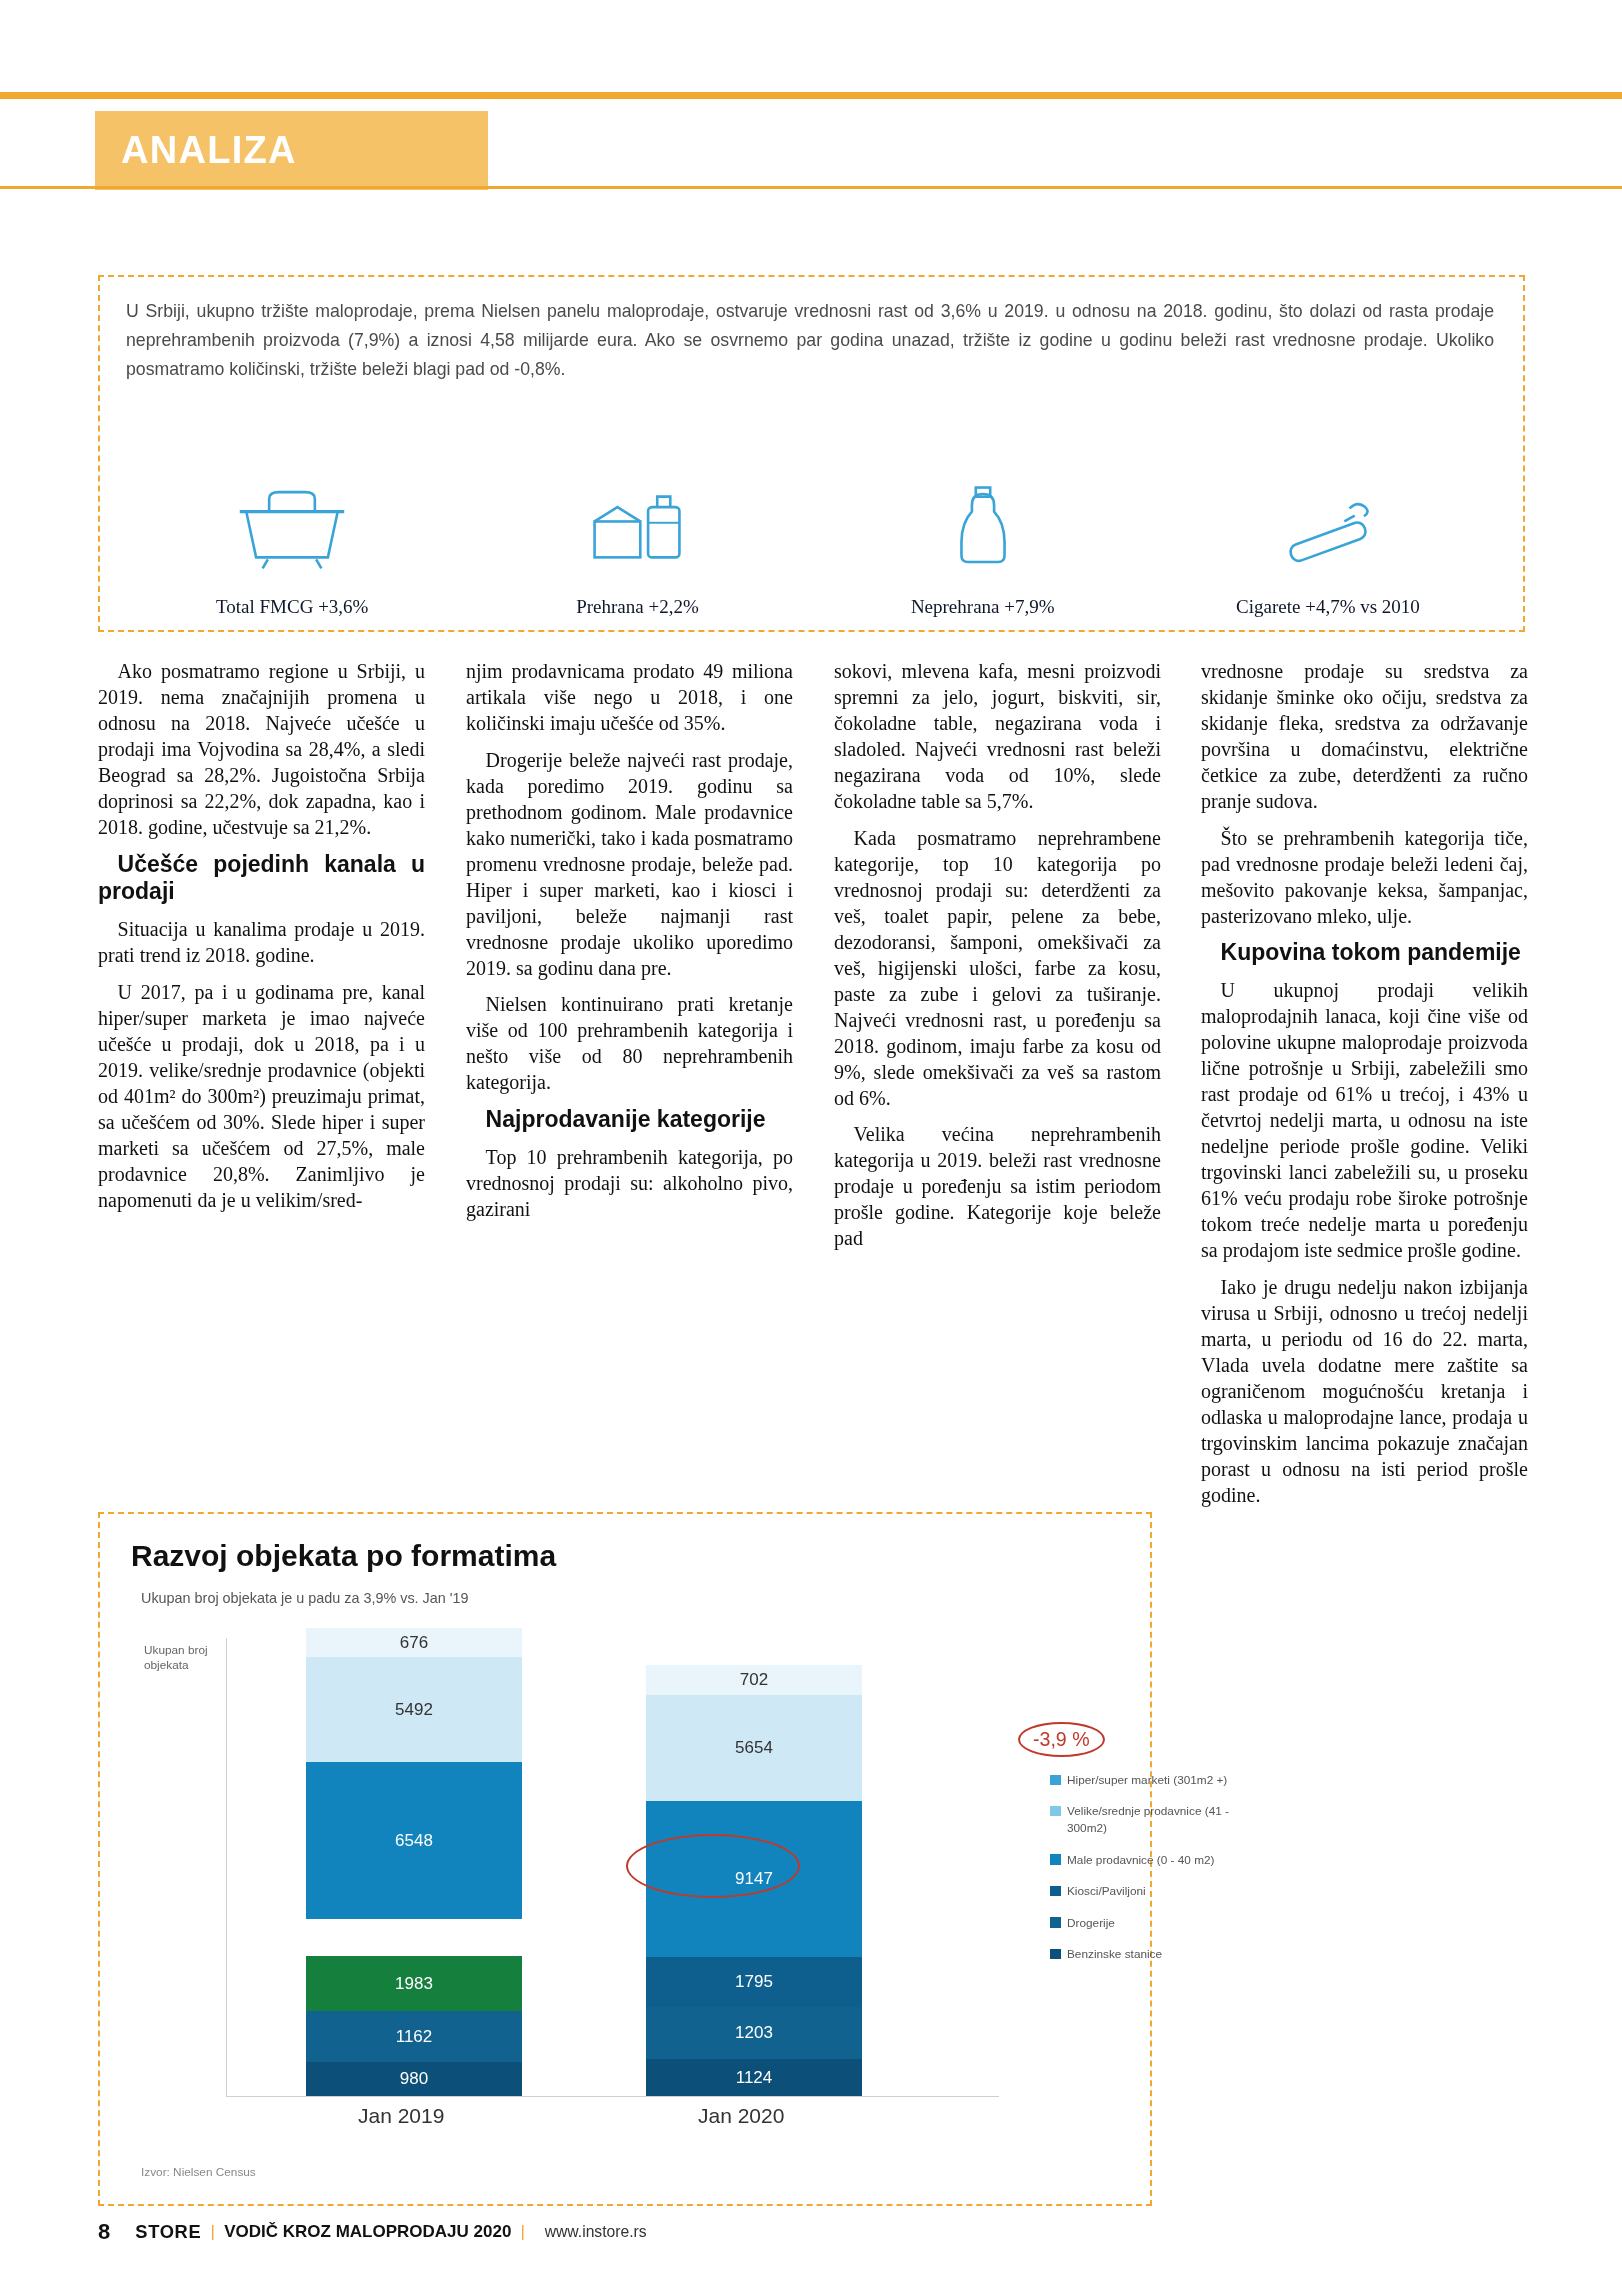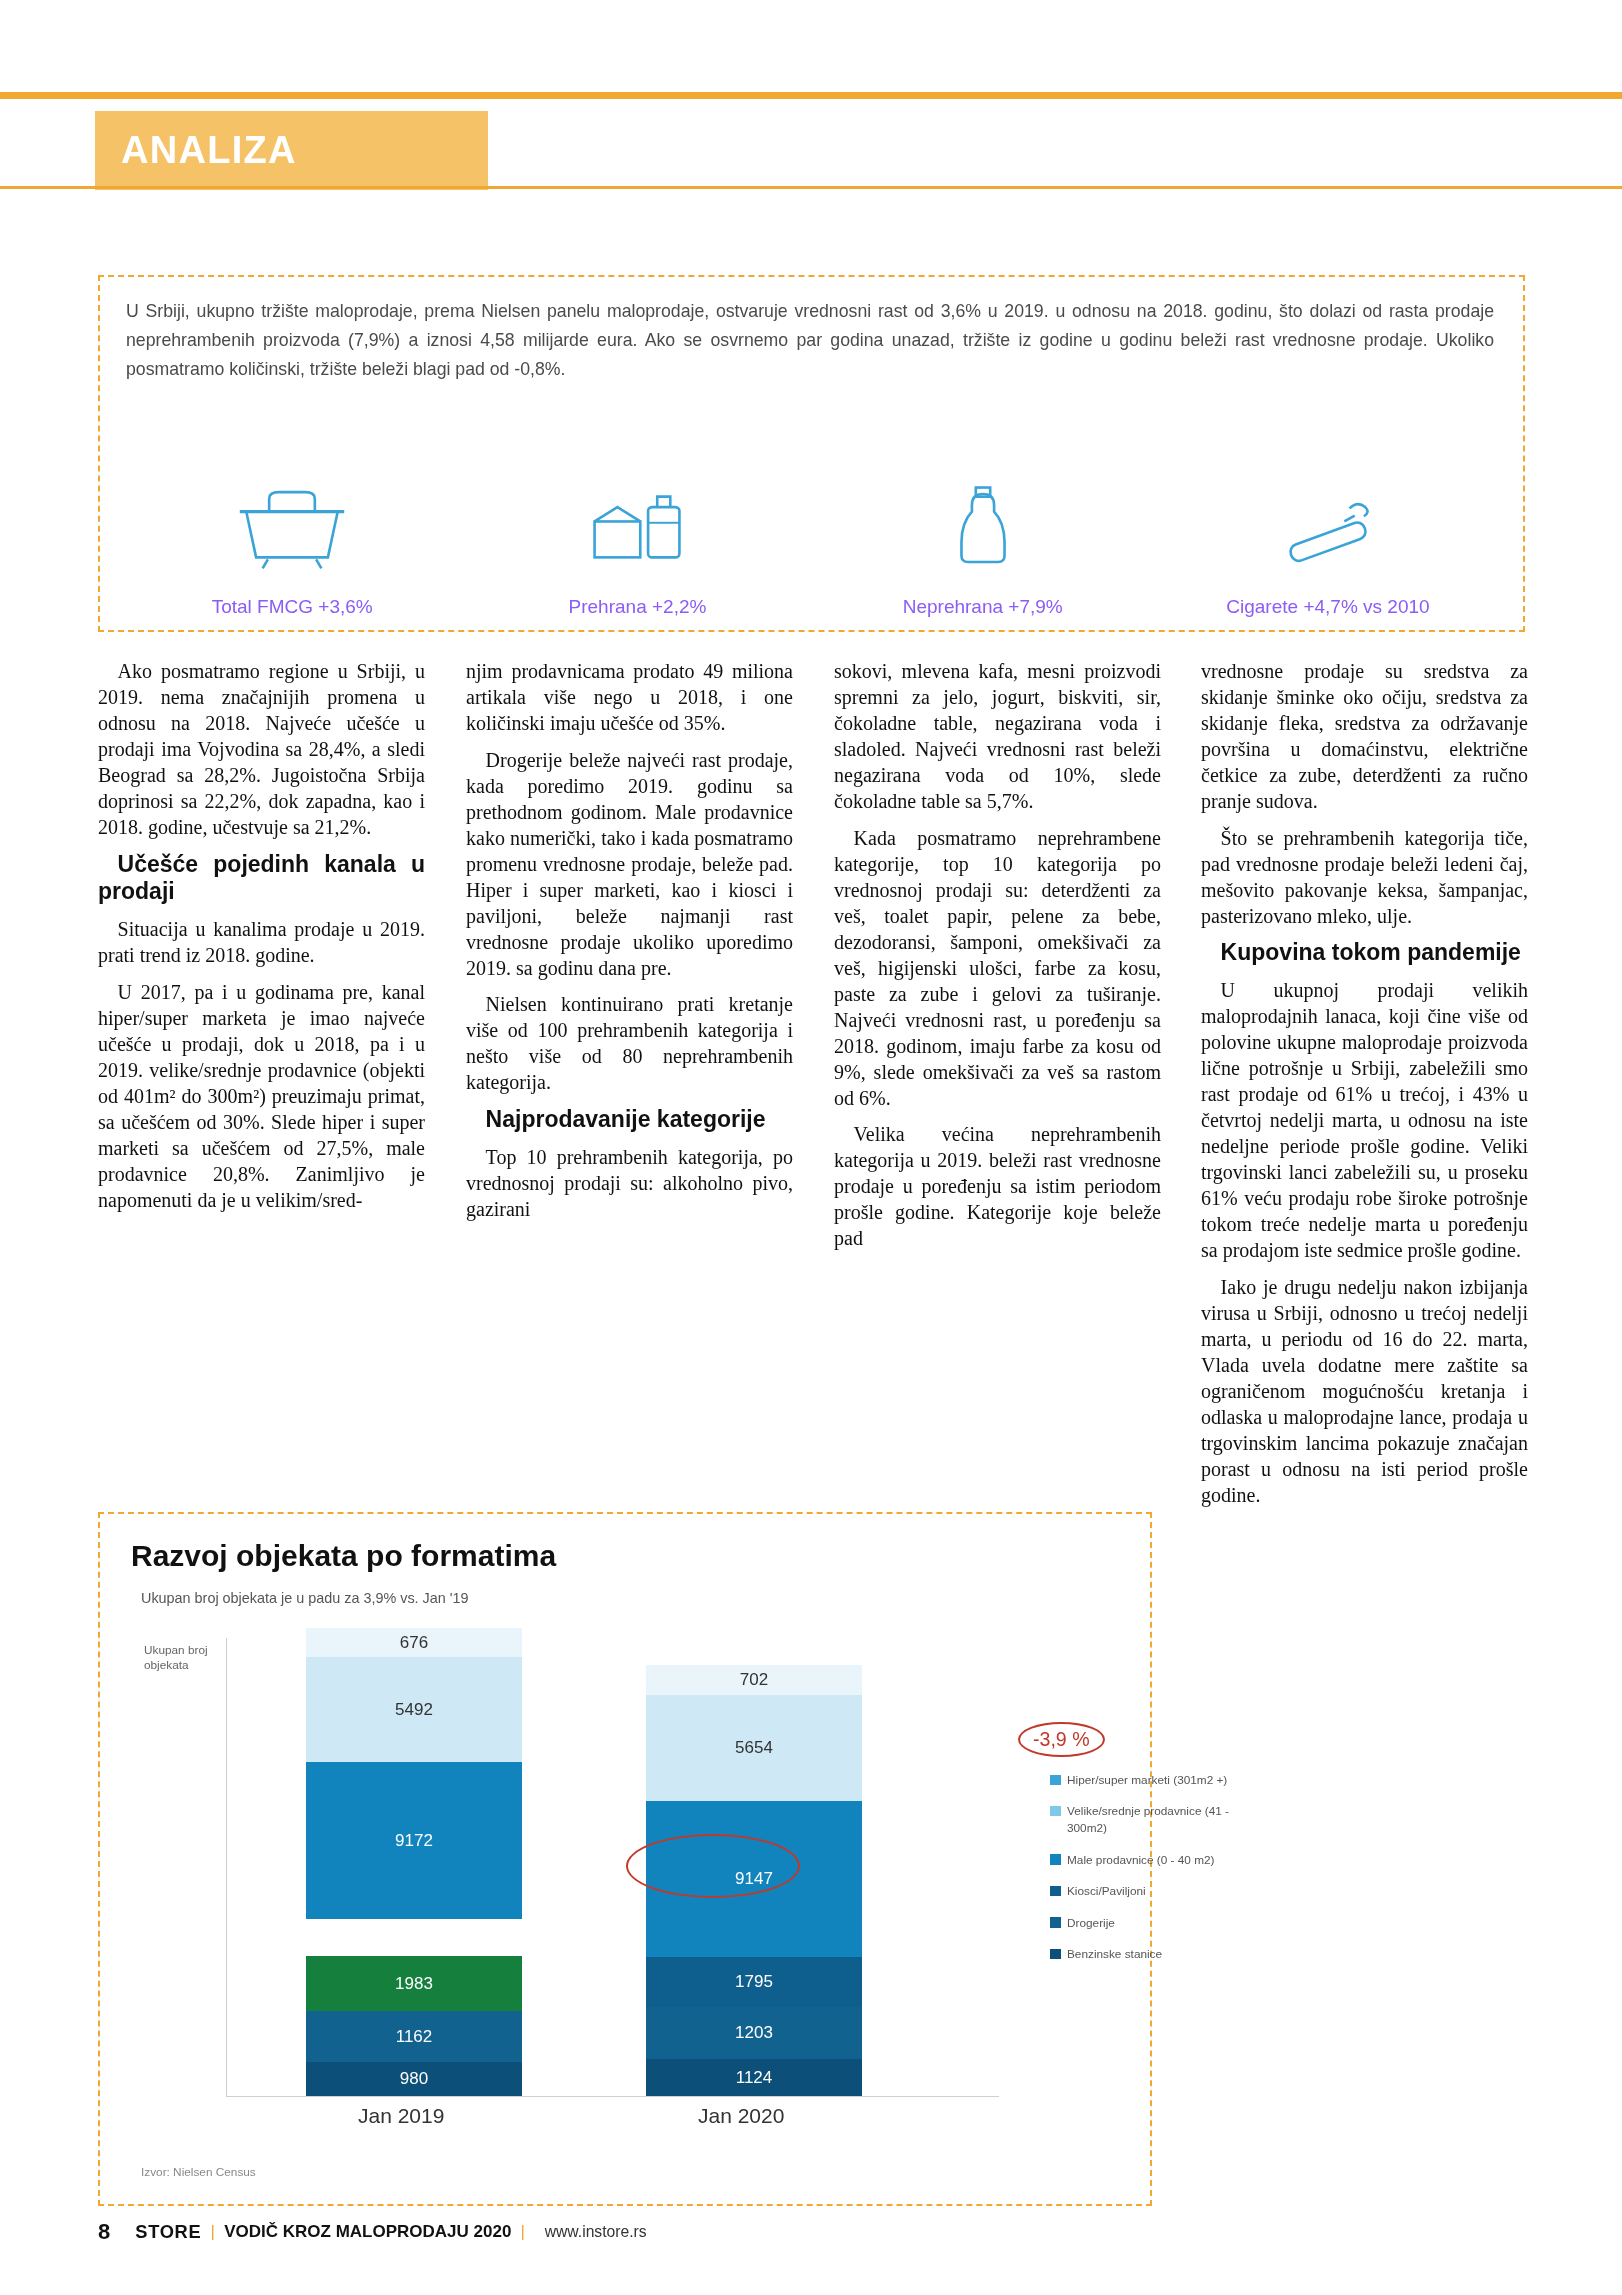--- a/index.html
+++ b/index.html
@@ -40,22 +40,22 @@
     font-size:17.7px;line-height:29.4px;color:#4a4a4a;
     text-align:justify;
   }
   .icon-row{
     position:absolute;left:19.6px;top:164px;width:1381px;height:177px;
     display:flex;justify-content:space-around;align-items:flex-end;
   }
   .icon-cell{width:25%;display:flex;flex-direction:column;align-items:center;}
   .icon-art{height:105px;display:flex;align-items:center;justify-content:center;}
   .icon-cap{
-    font-family:Liberation Sans, sans-serif;
-    font-size:19px;color:#8b5cf6;margin-top:15.7px;
+    font-family:Liberation Serif, serif;
+    font-size:19px;color:#0f172a;margin-top:15.7px;
   }
 
   
   .cols{
     position:absolute;left:98px;top:658px;width:1430px;
   }
   .col{
     position:absolute;top:0;width:327px;
     font-size:20px;line-height:26px;text-align:justify;
     hyphens:auto;
@@ -264,21 +264,21 @@
       <div class="total-val t1">21465</div>
       <div class="total-val t2">20625</div>
     </div>
 
     <div class="plot-frame">
 
       <div class="bar b1">
         <div class="seg" style="height:34px;background:#0c4f78;">980</div>
         <div class="seg" style="height:51px;background:#12628f;">1162</div>
         <div class="seg" style="height:55px;background:#15803d;margin-top:37px;">1983</div>
-        <div class="seg" style="height:157px;background:#1184bd;">9172</div>
+        <div class="seg" style="height:157px;background:#1184bd;">6548</div>
         <div class="seg lab-dark" style="height:105px;background:#cfe8f6;">5492</div>
         <div class="seg lab-dark" style="height:29px;background:#e9f4fb;">676</div>
       </div>
 
       <div class="bar b2">
         <div class="seg" style="height:37px;background:#0c4f78;">1124</div>
         <div class="seg" style="height:52px;background:#12628f;">1203</div>
         <div class="seg" style="height:50px;background:#0f5f8e;">1795</div>
         <div class="seg" style="height:156px;background:#1184bd;">9147</div>
         <div class="seg lab-dark" style="height:106px;background:#cfe8f6;">5654</div>

